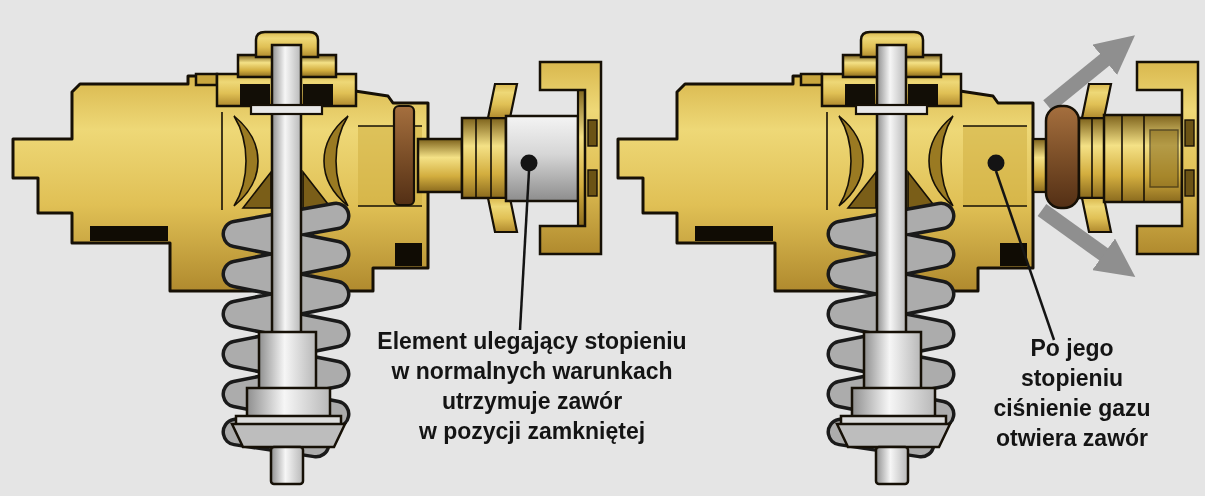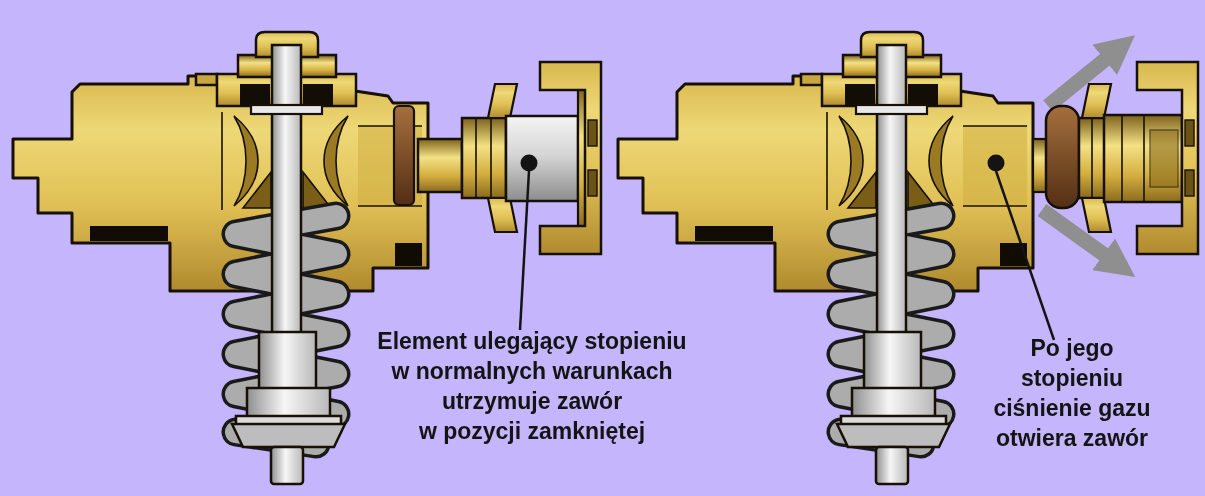--- a/index.html
+++ b/index.html
@@ -1,20 +1,20 @@
 <!DOCTYPE html>
 <html><head>
 <meta charset="utf-8">
 <style>
   html, body { margin: 0; padding: 0; background: #ffffff; }
   .stage {
     position: relative;
     width: 1205px;
     height: 496px;
-    background: #c4b5fd;
+    background: #e5e5e5;
     overflow: hidden;
     font-family: "Liberation Sans", sans-serif;
   }
   svg { display: block; }
   .ann {
     font-family: "Liberation Sans", sans-serif;
     font-weight: 700;
     font-size: 23px;
     fill: #141414;
     text-anchor: middle;

